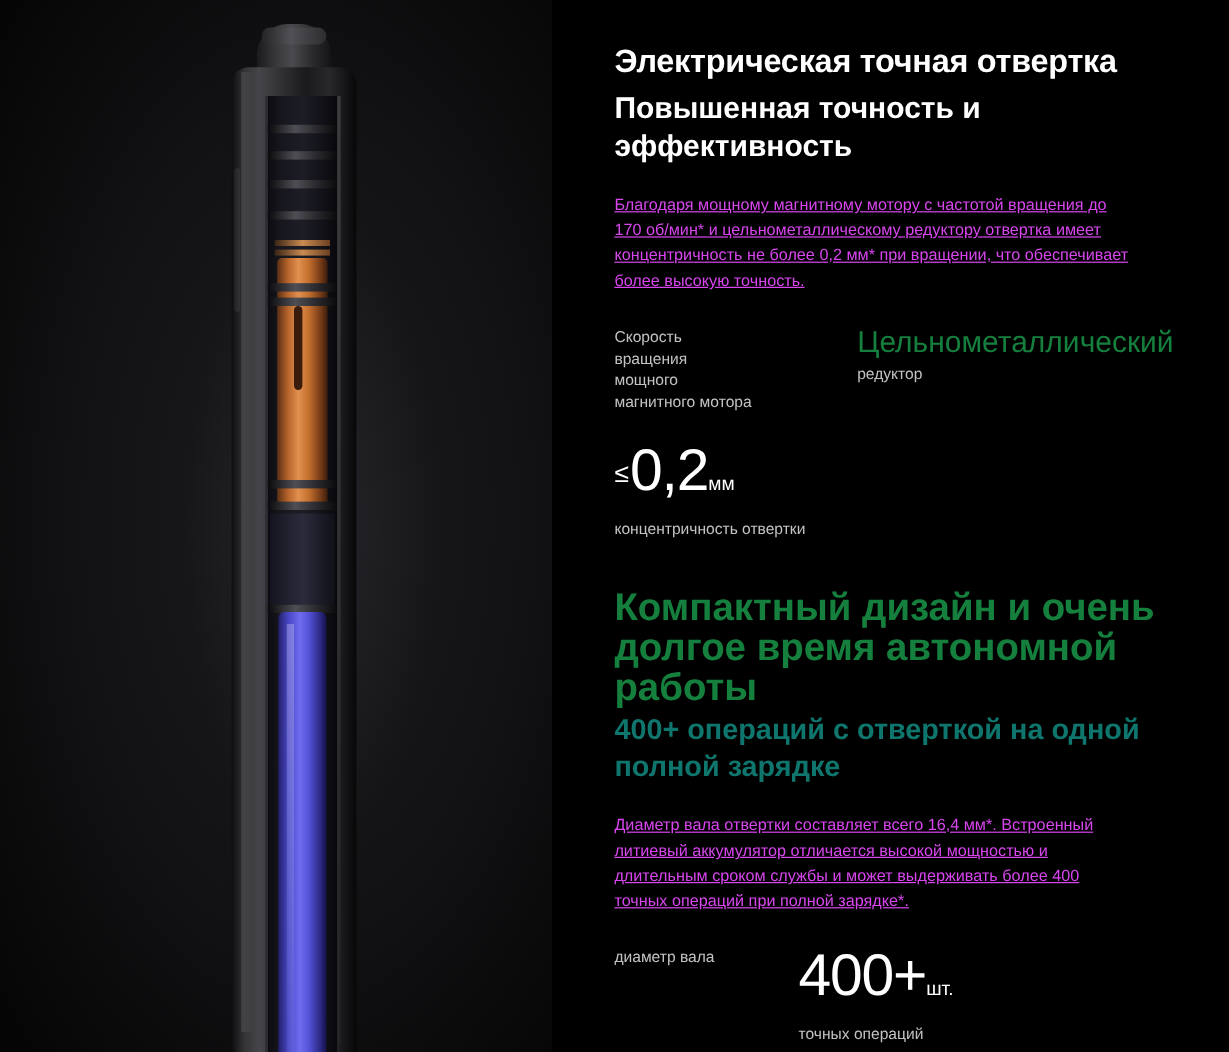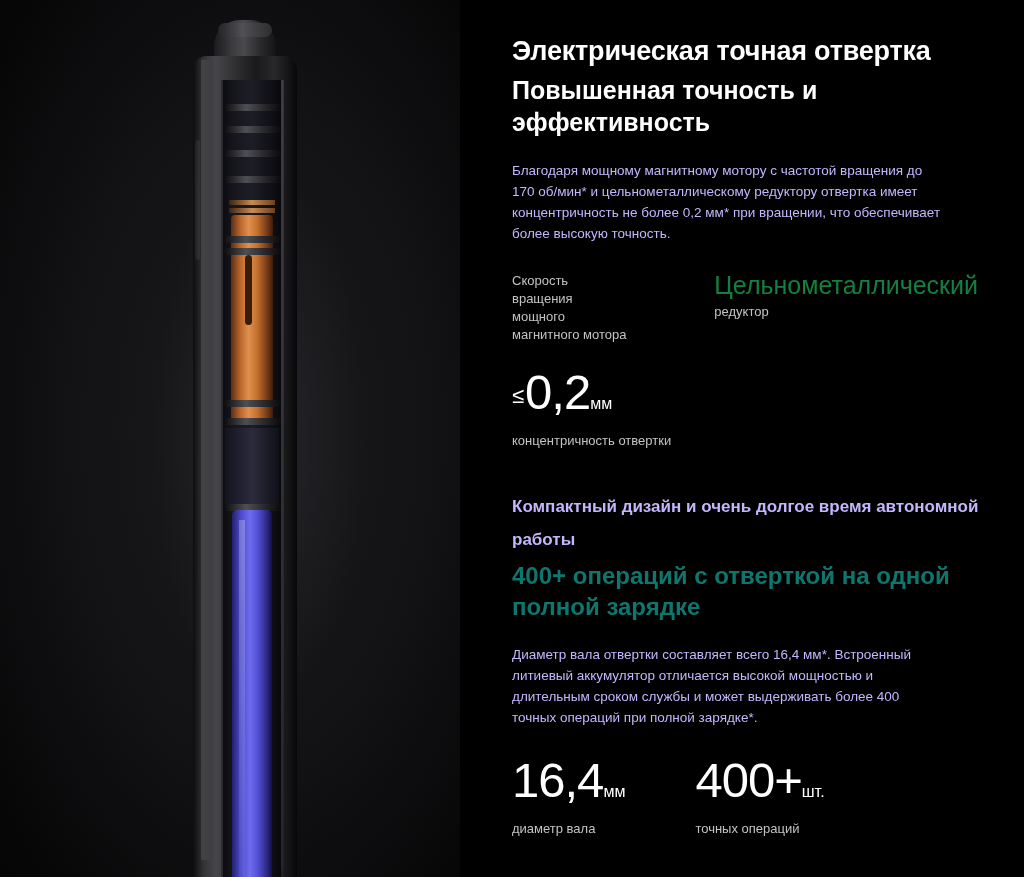--- a/index.html
+++ b/index.html
@@ -191,22 +191,23 @@
     margin: 6px 0 0 0;
     font-size: 25px;
     line-height: 32px;
     font-weight: bold;
     color: #ffffff;
   }
   p.body-copy {
     margin: 22px 0 0 0;
     font-size: 13.5px;
     line-height: 21px;
-    color: #c4b5fd;
+    color: #d946ef;
     max-width: 430px;
+    text-decoration: underline;
   }
   .stats-row {
     display: flex;
     flex-direction: row;
     align-items: flex-start;
     margin-top: 26px;
   }
   .stat {
     margin-right: 26px;
   }
@@ -246,24 +247,24 @@
     color: #c3c3c5;
   }
   .stat-block-2 {
     margin-top: 22px;
   }
   .section-2 {
     margin-top: 40px;
   }
   h1.headline-2 {
     margin: 0;
-    font-size: 17px;
+    font-size: 32px;
     line-height: 33px;
     font-weight: bold;
-    color: #c4b5fd;
+    color: #15803d;
   }
   h2.subheadline-2 {
     margin: 4px 0 0 0;
     font-size: 24px;
     line-height: 31px;
     font-weight: bold;
     color: #0f766e;
   }
   .stats-row.bottom .stat { margin-right: 70px; }
 </style>
@@ -331,21 +332,20 @@
       <div class="stat-caption">концентричность отвертки</div>
     </div>
 
     <div class="section-2">
       <h1 class="headline-2">Компактный дизайн и очень долгое время автономной работы</h1>
       <h2 class="subheadline-2">400+ операций с отверткой на одной полной зарядке</h2>
       <p class="body-copy">Диаметр вала отвертки составляет всего 16,4 мм*. Встроенный литиевый аккумулятор отличается высокой мощностью и длительным сроком службы и может выдерживать более 400 точных операций при полной зарядке*.</p>
 
       <div class="stats-row bottom">
         <div class="stat">
-          <div class="stat-value"><span>16,4</span><span class="unit">мм</span></div>
           <div class="stat-caption">диаметр вала</div>
         </div>
         <div class="stat">
           <div class="stat-value"><span>400+</span><span class="unit">шт.</span></div>
           <div class="stat-caption">точных операций</div>
         </div>
       </div>
     </div>
 
   </div>

